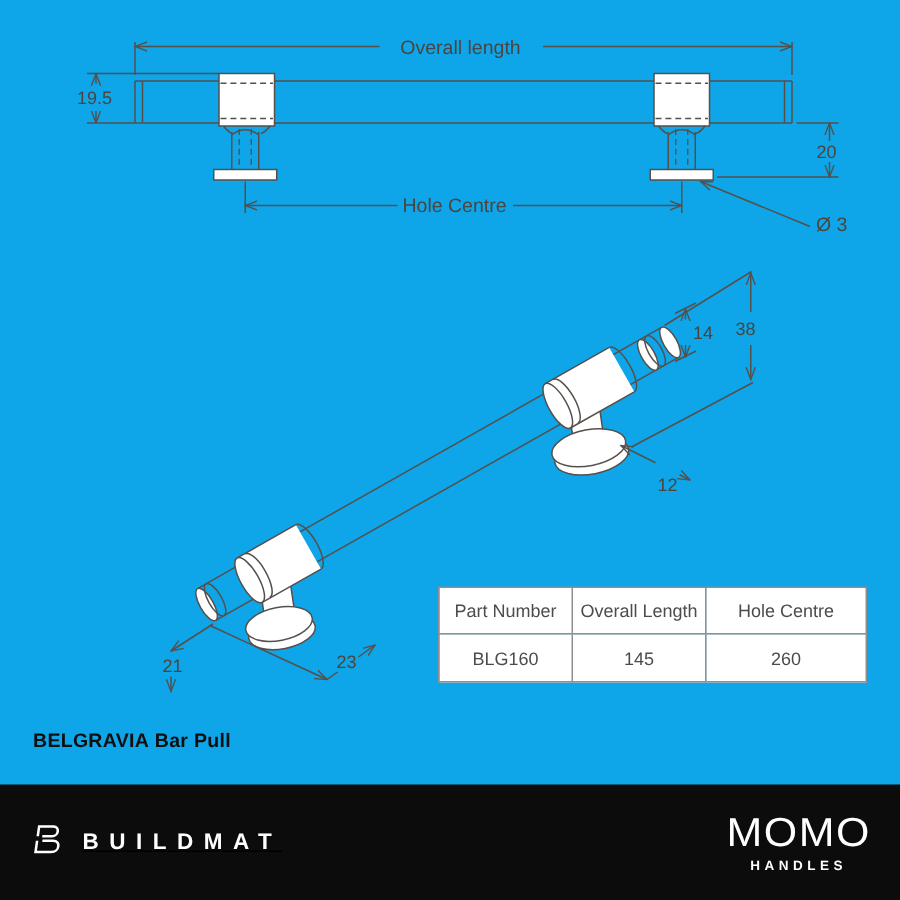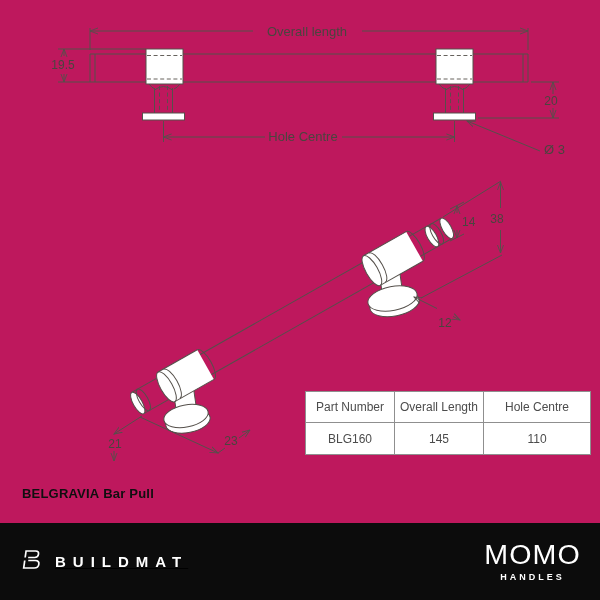--- a/index.html
+++ b/index.html
@@ -1,33 +1,33 @@
 <!DOCTYPE html>
 <html><head>
 <meta charset="utf-8">
 <style>
   html,body{margin:0;padding:0;}
   body{width:600px;height:600px;position:relative;background:#ffffff;
        font-family:"Liberation Sans",sans-serif;overflow:hidden;}
-  .sheet{position:absolute;inset:0;background:#be185d;}
+  .sheet{position:absolute;inset:0;background:#0ea5e9;}
   svg.drawing{position:absolute;left:0;top:0;}
   svg .ln{stroke:#55504b;stroke-width:1;fill:none;}
   svg .lnw{stroke:#55504b;stroke-width:1;fill:#ffffff;}
   svg .msk{fill:#ffffff;stroke:none;}
   svg .dash{stroke:#55504b;stroke-width:0.9;fill:none;stroke-dasharray:4 2.6;}
   svg text{font-family:"Liberation Sans",sans-serif;fill:#4a453f;}
   svg .dim{font-size:12px;}
   svg .lbl{font-size:13px;}
   
   .title{position:absolute;left:22px;top:486px;font-size:13px;color:#0f0f0f;
          letter-spacing:.2px;white-space:pre;}
   .title .b1{font-weight:800;}
   .title .b2{font-weight:700;}
   
-  table.spec{position:absolute;left:305px;top:391px;width:285px;
+  table.spec{position:absolute;left:292px;top:391px;width:285px;
              border-collapse:collapse;table-layout:fixed;}
   table.spec td{border:1px solid #8f8f8f;text-align:center;vertical-align:middle;
                 font-size:12px;color:#4c4c4c;height:31px;padding:0;background:#fff;}
   table.spec tr.hd td{height:30px;}
   
   .footer{position:absolute;left:0;top:523px;width:600px;height:77px;background:#0c0c0c;
           display:flex;align-items:center;justify-content:space-between;}
   .brand{display:flex;align-items:center;gap:9px;margin-left:21px;text-decoration:underline;}
   .brand .wordmark{color:#fff;font-size:15px;font-weight:700;letter-spacing:7px;}
   .momo{display:flex;flex-direction:column;align-items:center;margin-right:22px;line-height:1;}
@@ -216,21 +216,21 @@
       </colgroup>
   <tbody>
         <tr class="hd">
     <td>Part Number</td>
     <td>Overall Length</td>
     <td>Hole Centre</td>
   </tr>
   <tr>
     <td>BLG160</td>
     <td>145</td>
-    <td>110</td>
+    <td>260</td>
   </tr>
 </tbody>
     </table>
 
 <div class="footer">
   <div class="brand">
     <span>
       <svg width="25" height="23" viewBox="0 0 25 23" fill="none" stroke="#ffffff" stroke-width="1.7">
         <g transform="skewX(-8)">
           <path d="M5.5 9.5 L5.5 3 L15 3 C19.5 3 19.5 9.5 15 9.5 L8.5 9.5"></path>

